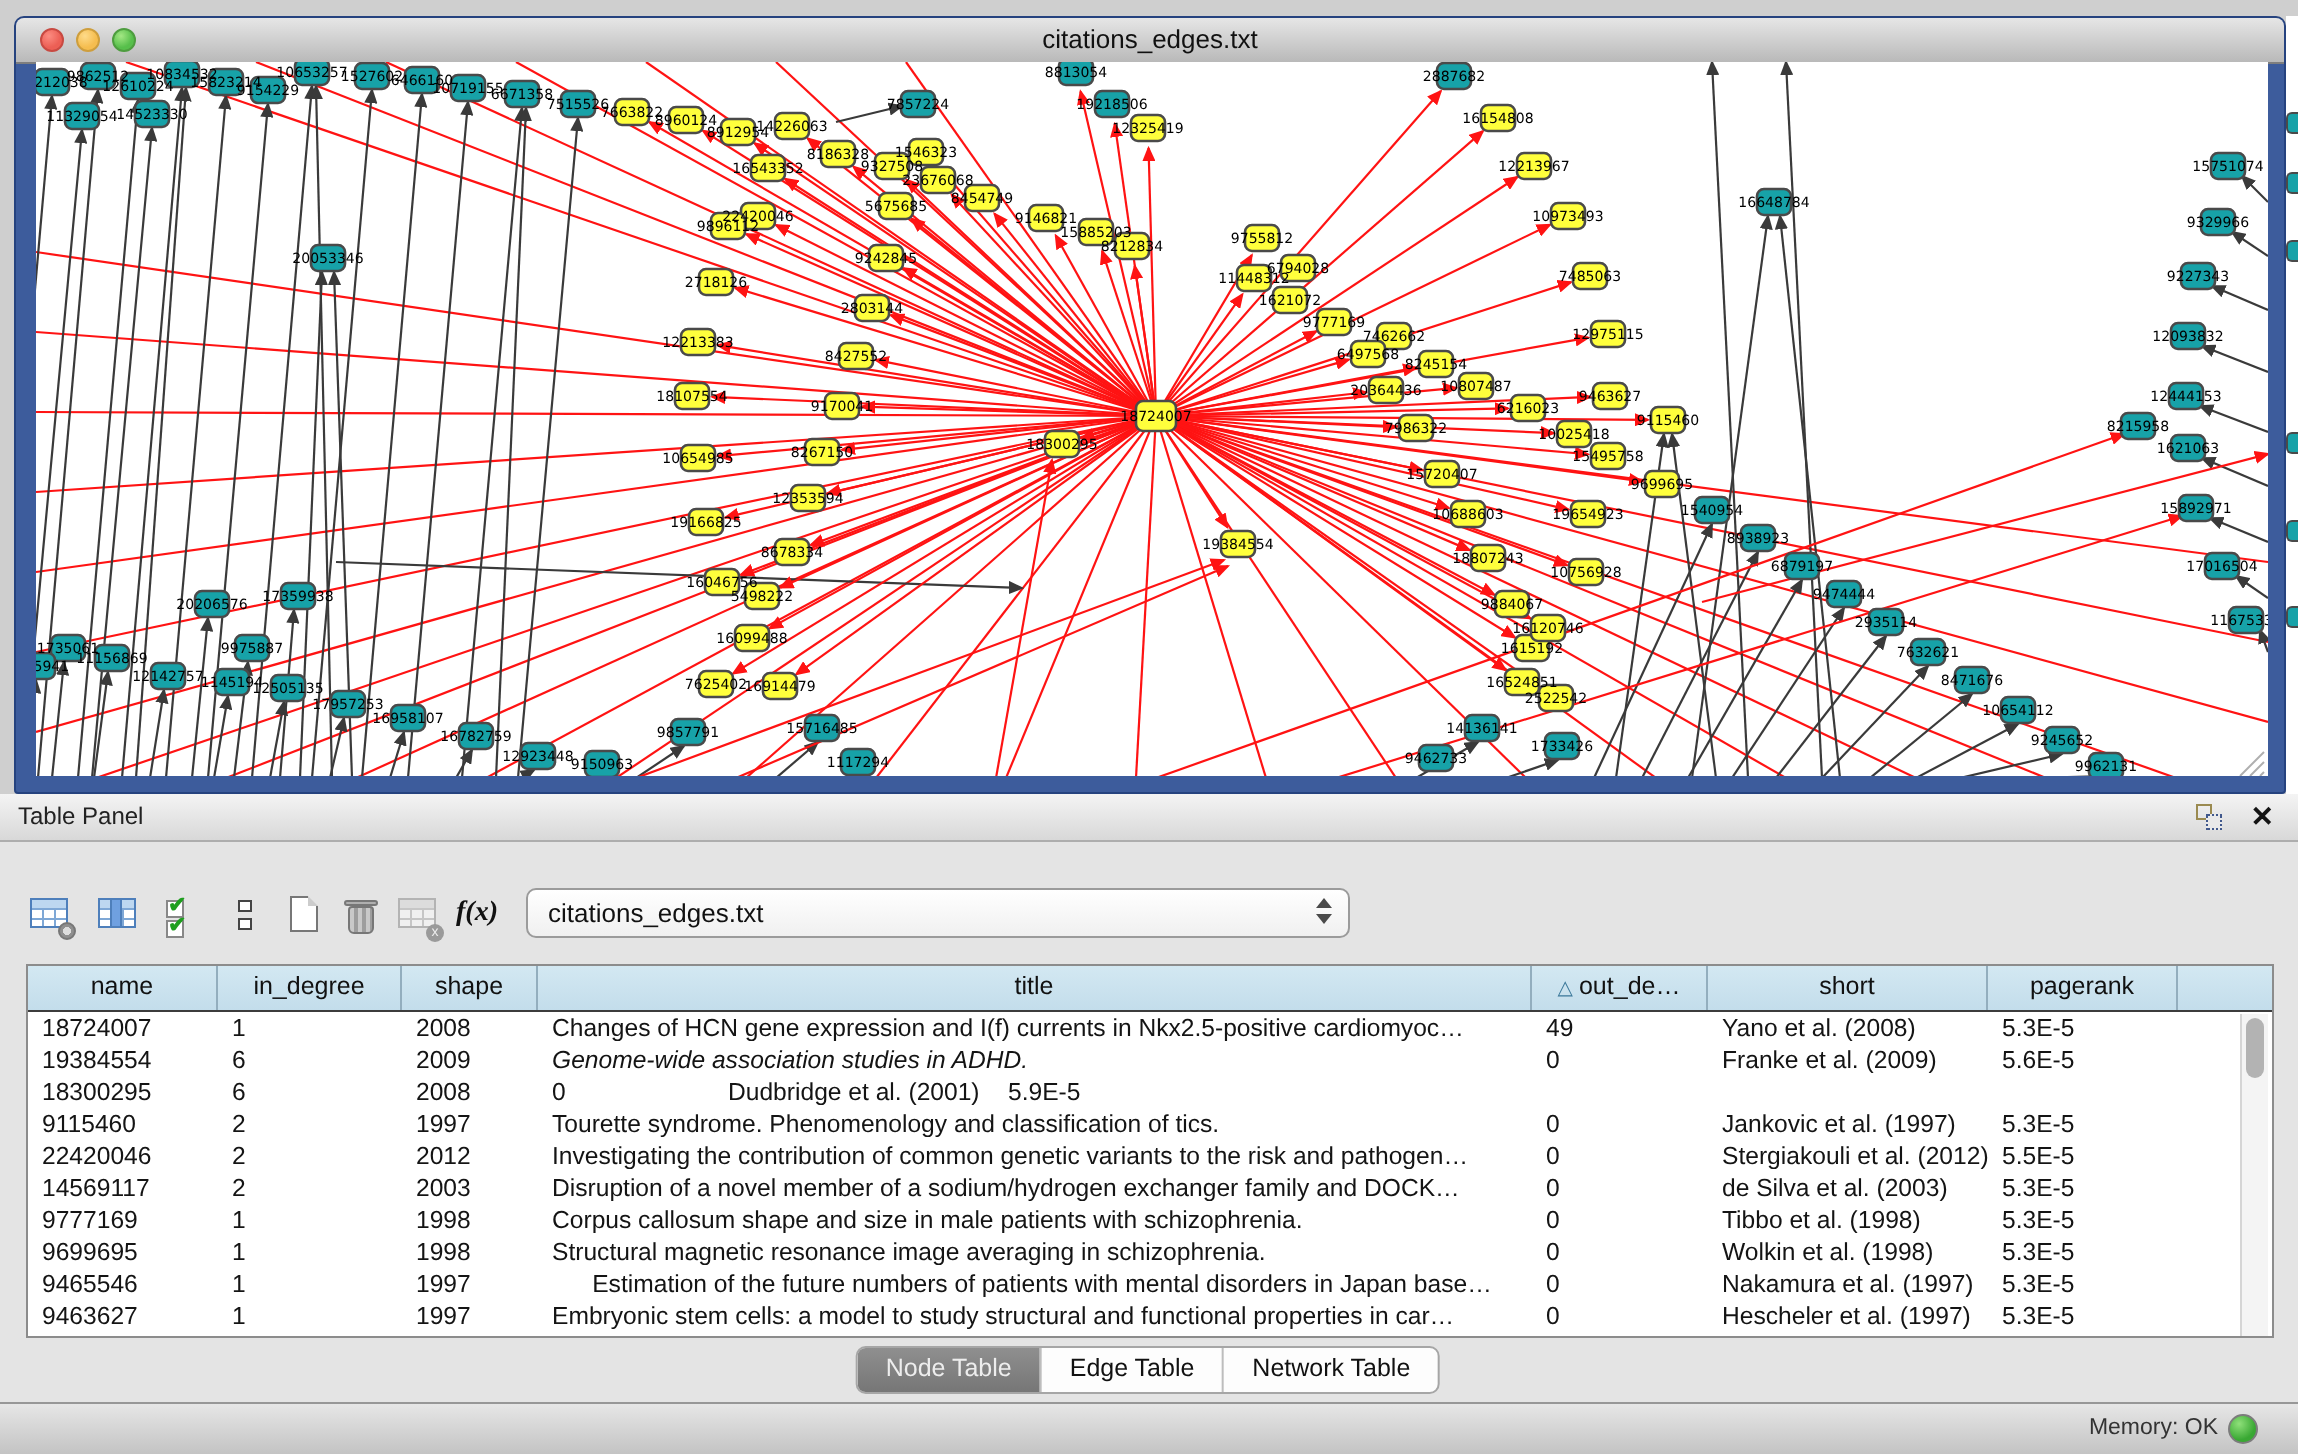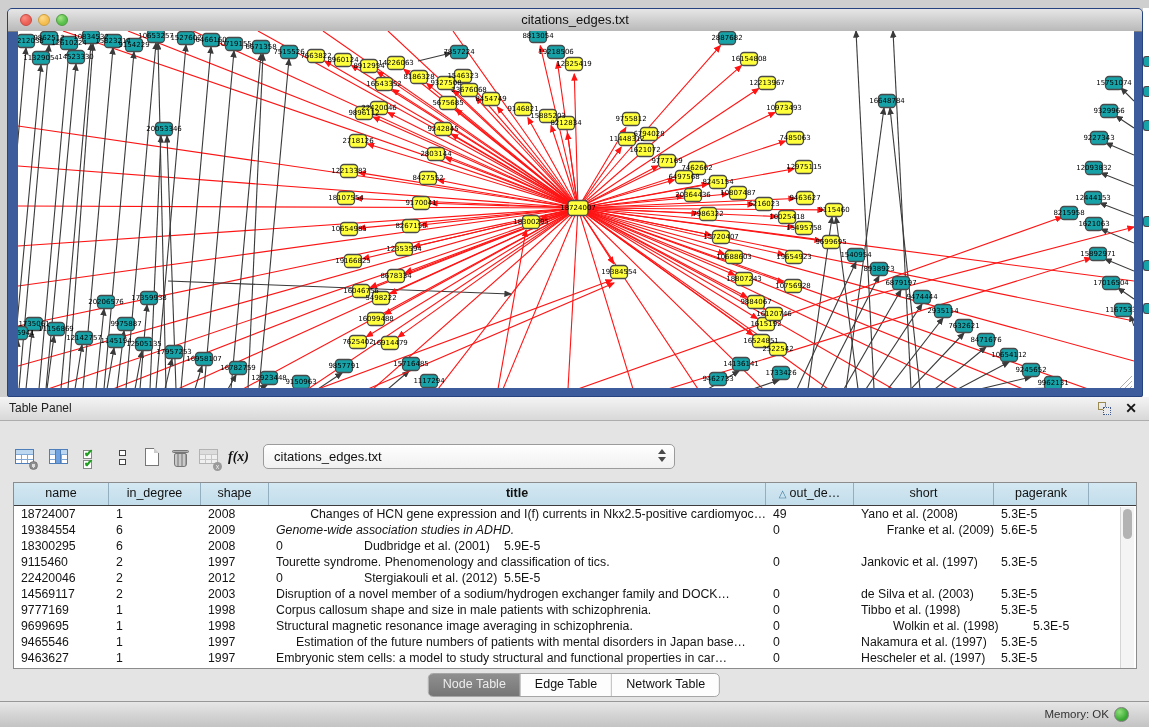--- a/index.html
+++ b/index.html
@@ -603,42 +603,42 @@
         <div class="up"></div>
         <div class="dn"></div>
       </span>
   </div>
 
   <div class="grid">
     <div class="thead" id="thead">
         <div class="th" style="width: 95px;">name</div>
         <div class="th" style="width: 92px;">in_degree</div>
         <div class="th" style="width: 68px;">shape</div>
-        <div class="th" style="width: 497px; font-weight: bold;">title</div>
+        <div class="th" style="width: 497px;">title</div>
         <div class="th" style="width: 88px;"><span class="sort-tri">△</span>out_de…</div>
         <div class="th" style="width: 140px;">short</div>
         <div class="th" style="width: 95px;">pagerank</div>
       </div>
     <div id="tbody">
         <div class="tr">
           <div class="td" style="width: 95px;">18724007</div>
           <div class="td" style="width: 92px;">1</div>
           <div class="td" style="width: 68px;">2008</div>
-          <div class="td" style="width: 497px; text-align: right;">Changes of HCN gene expression and I(f) currents in Nkx2.5-positive cardiomyoc…</div>
+          <div class="td" style="width: 497px;">Changes of HCN gene expression and I(f) currents in Nkx2.5-positive cardiomyoc…</div>
           <div class="td" style="width: 88px;">49</div>
           <div class="td" style="width: 140px;">Yano et al. (2008)</div>
           <div class="td" style="width: 95px;">5.3E-5</div>
         </div>
         <div class="tr">
           <div class="td" style="width: 95px;">19384554</div>
           <div class="td" style="width: 92px;">6</div>
           <div class="td" style="width: 68px;">2009</div>
           <div class="td" style="width: 497px; font-style: italic;">Genome-wide association studies in ADHD.</div>
           <div class="td" style="width: 88px;">0</div>
-          <div class="td" style="width: 140px; text-align: right;">Franke et al. (2009)</div>
+          <div class="td" style="width: 140px;">Franke et al. (2009)</div>
           <div class="td" style="width: 95px;">5.6E-5</div>
         </div>
         <div class="tr">
           <div class="td" style="width: 95px;">18300295</div>
           <div class="td" style="width: 92px;">6</div>
           <div class="td" style="width: 68px;">2008</div>
           <div class="td" style="width: 88px;">0</div>
           <div class="td" style="width: 140px;">Dudbridge et al. (2001)</div>
           <div class="td" style="width: 95px;">5.9E-5</div>
         </div>
@@ -648,20 +648,21 @@
           <div class="td" style="width: 68px;">1997</div>
           <div class="td" style="width: 497px;">Tourette syndrome. Phenomenology and classification of tics.</div>
           <div class="td" style="width: 88px;">0</div>
           <div class="td" style="width: 140px;">Jankovic et al. (1997)</div>
           <div class="td" style="width: 95px;">5.3E-5</div>
         </div>
         <div class="tr">
           <div class="td" style="width: 95px;">22420046</div>
           <div class="td" style="width: 92px;">2</div>
           <div class="td" style="width: 68px;">2012</div>
+          <div class="td" style="width: 497px;">Investigating the contribution of common genetic variants to the risk and pathogen…</div>
           <div class="td" style="width: 88px;">0</div>
           <div class="td" style="width: 140px;">Stergiakouli et al. (2012)</div>
           <div class="td" style="width: 95px;">5.5E-5</div>
         </div>
         <div class="tr">
           <div class="td" style="width: 95px;">14569117</div>
           <div class="td" style="width: 92px;">2</div>
           <div class="td" style="width: 68px;">2003</div>
           <div class="td" style="width: 497px;">Disruption of a novel member of a sodium/hydrogen exchanger family and DOCK…</div>
           <div class="td" style="width: 88px;">0</div>
@@ -676,21 +677,21 @@
           <div class="td" style="width: 88px;">0</div>
           <div class="td" style="width: 140px;">Tibbo et al. (1998)</div>
           <div class="td" style="width: 95px;">5.3E-5</div>
         </div>
         <div class="tr">
           <div class="td" style="width: 95px;">9699695</div>
           <div class="td" style="width: 92px;">1</div>
           <div class="td" style="width: 68px;">1998</div>
           <div class="td" style="width: 497px;">Structural magnetic resonance image averaging in schizophrenia.</div>
           <div class="td" style="width: 88px;">0</div>
-          <div class="td" style="width: 140px; margin-left: 32px;">Wolkin et al. (1998)</div>
+          <div class="td" style="width: 140px;">Wolkin et al. (1998)</div>
           <div class="td" style="width: 95px;">5.3E-5</div>
         </div>
         <div class="tr">
           <div class="td" style="width: 95px;">9465546</div>
           <div class="td" style="width: 92px;">1</div>
           <div class="td" style="width: 68px;">1997</div>
           <div class="td" style="width: 497px; text-align: center;">Estimation of the future numbers of patients with mental disorders in Japan base…</div>
           <div class="td" style="width: 88px;">0</div>
           <div class="td" style="width: 140px;">Nakamura et al. (1997)</div>
           <div class="td" style="width: 95px;">5.3E-5</div>

